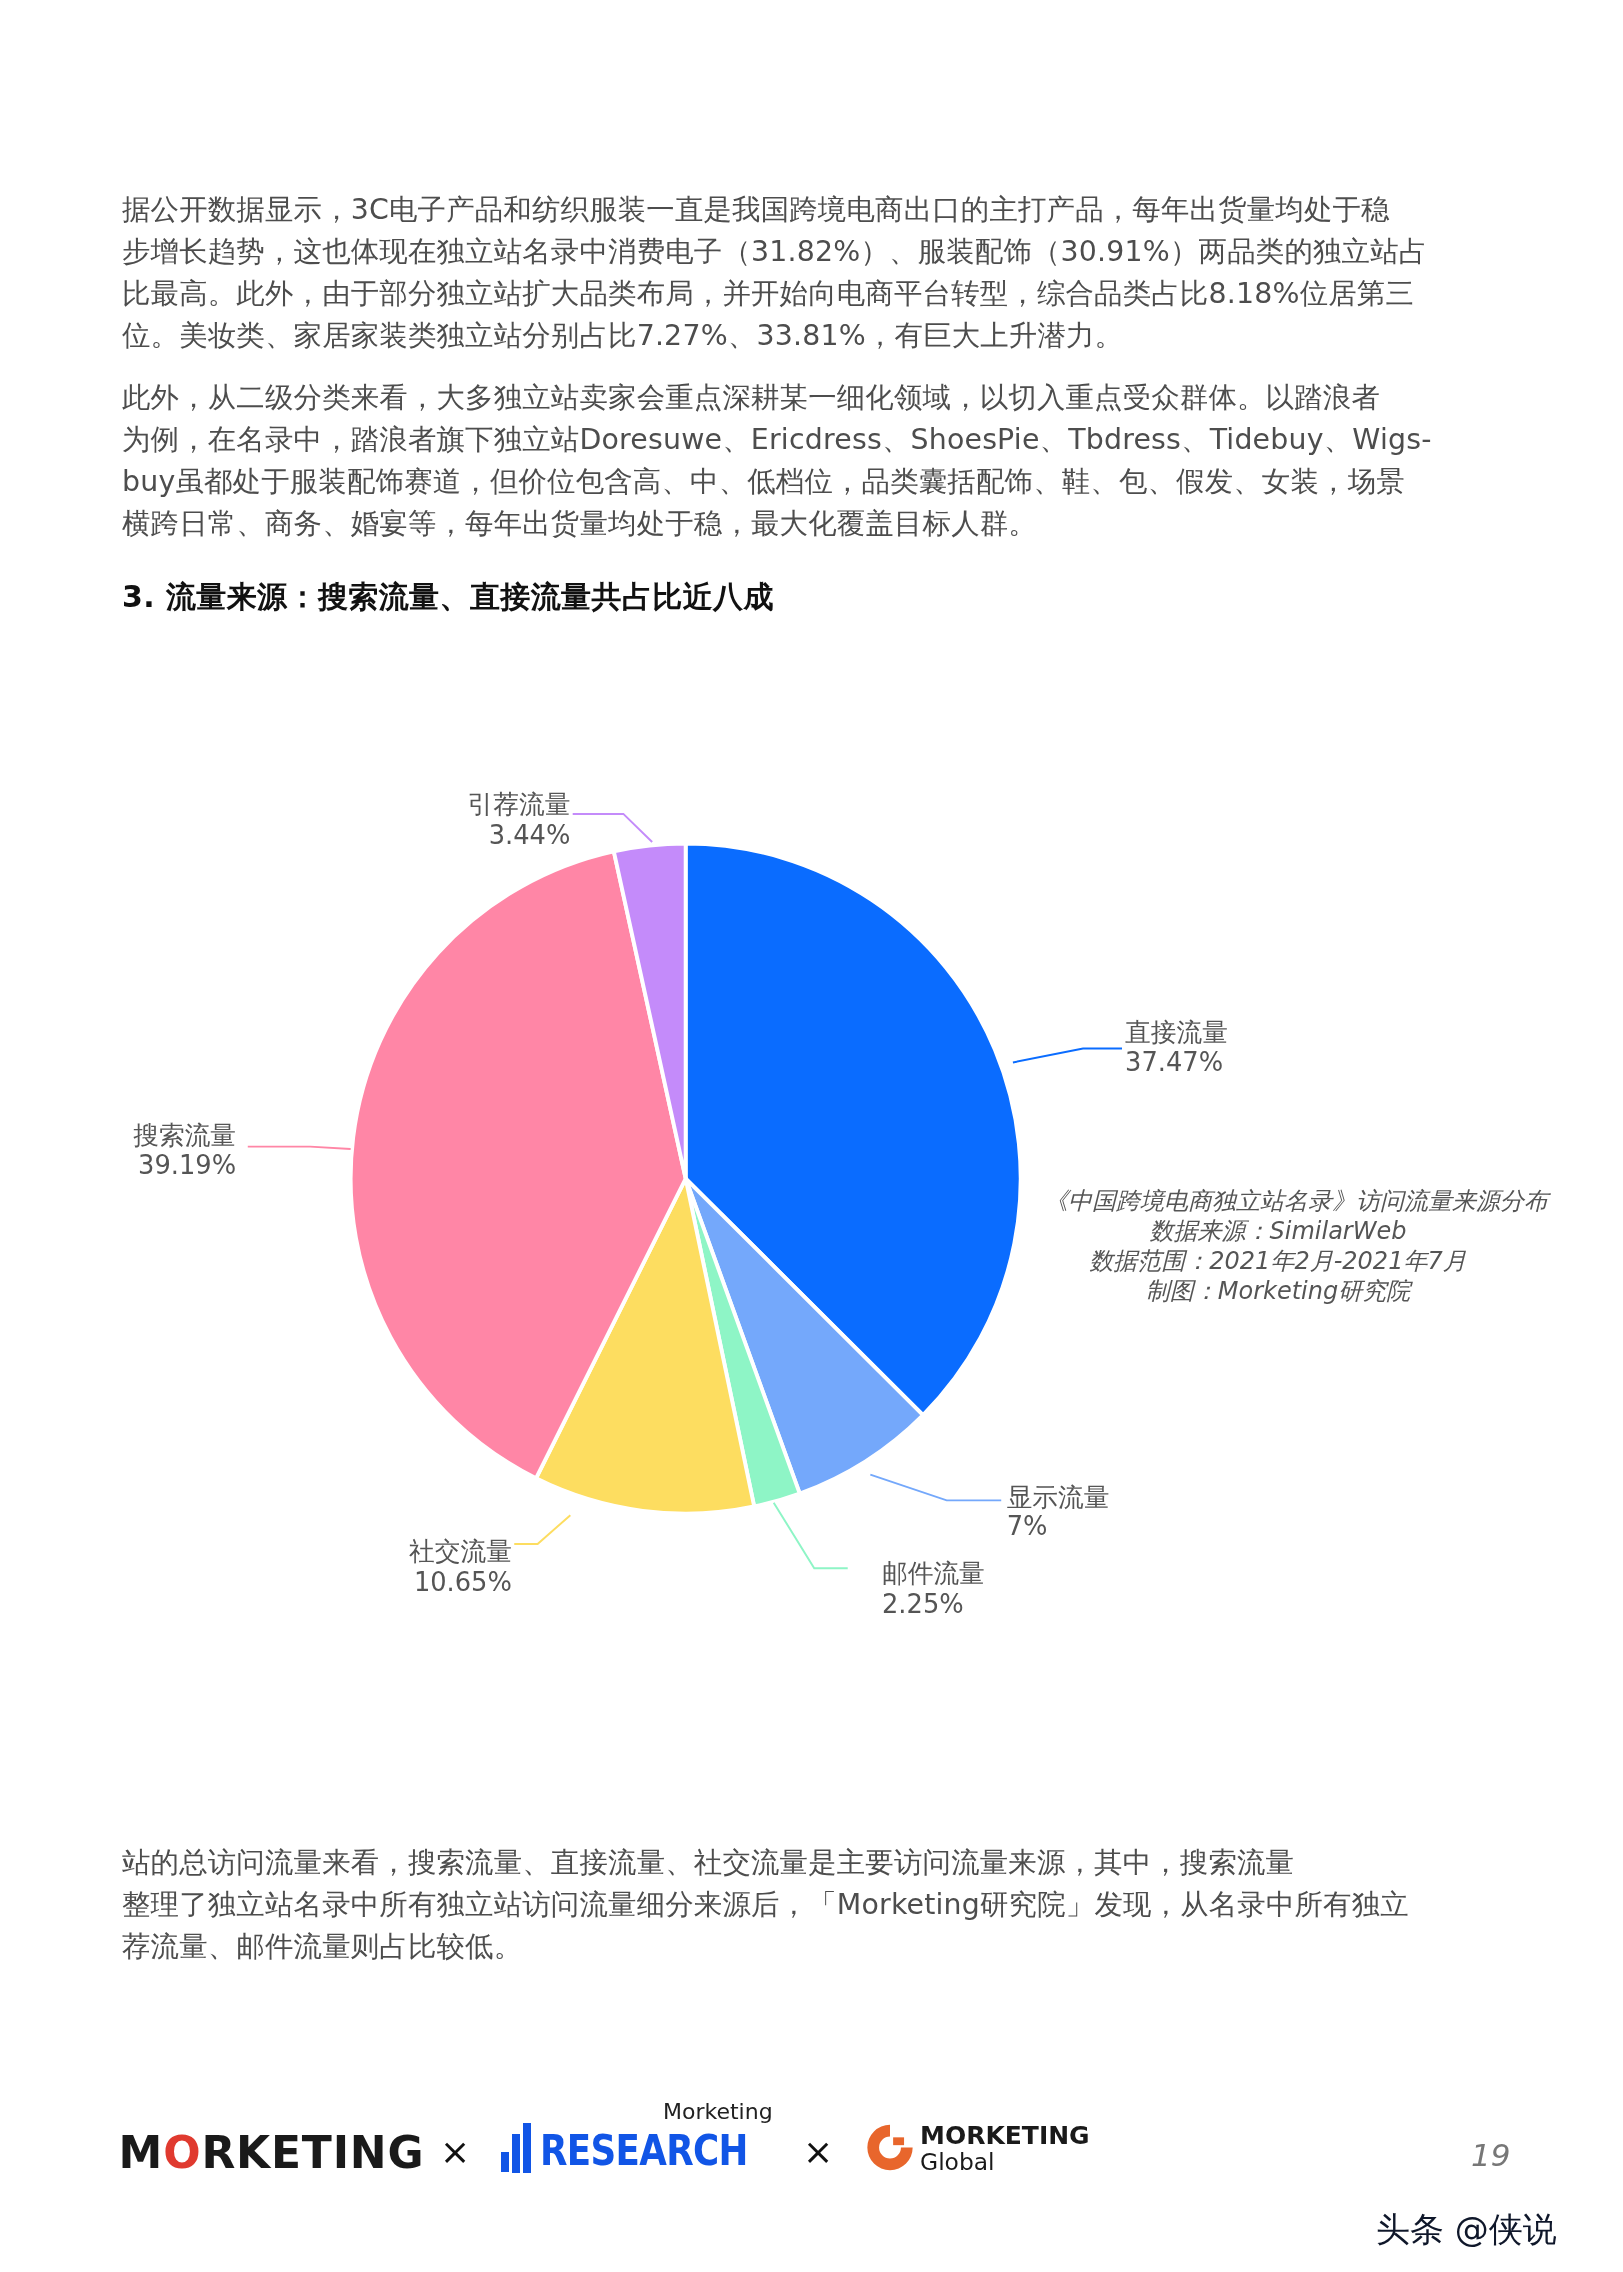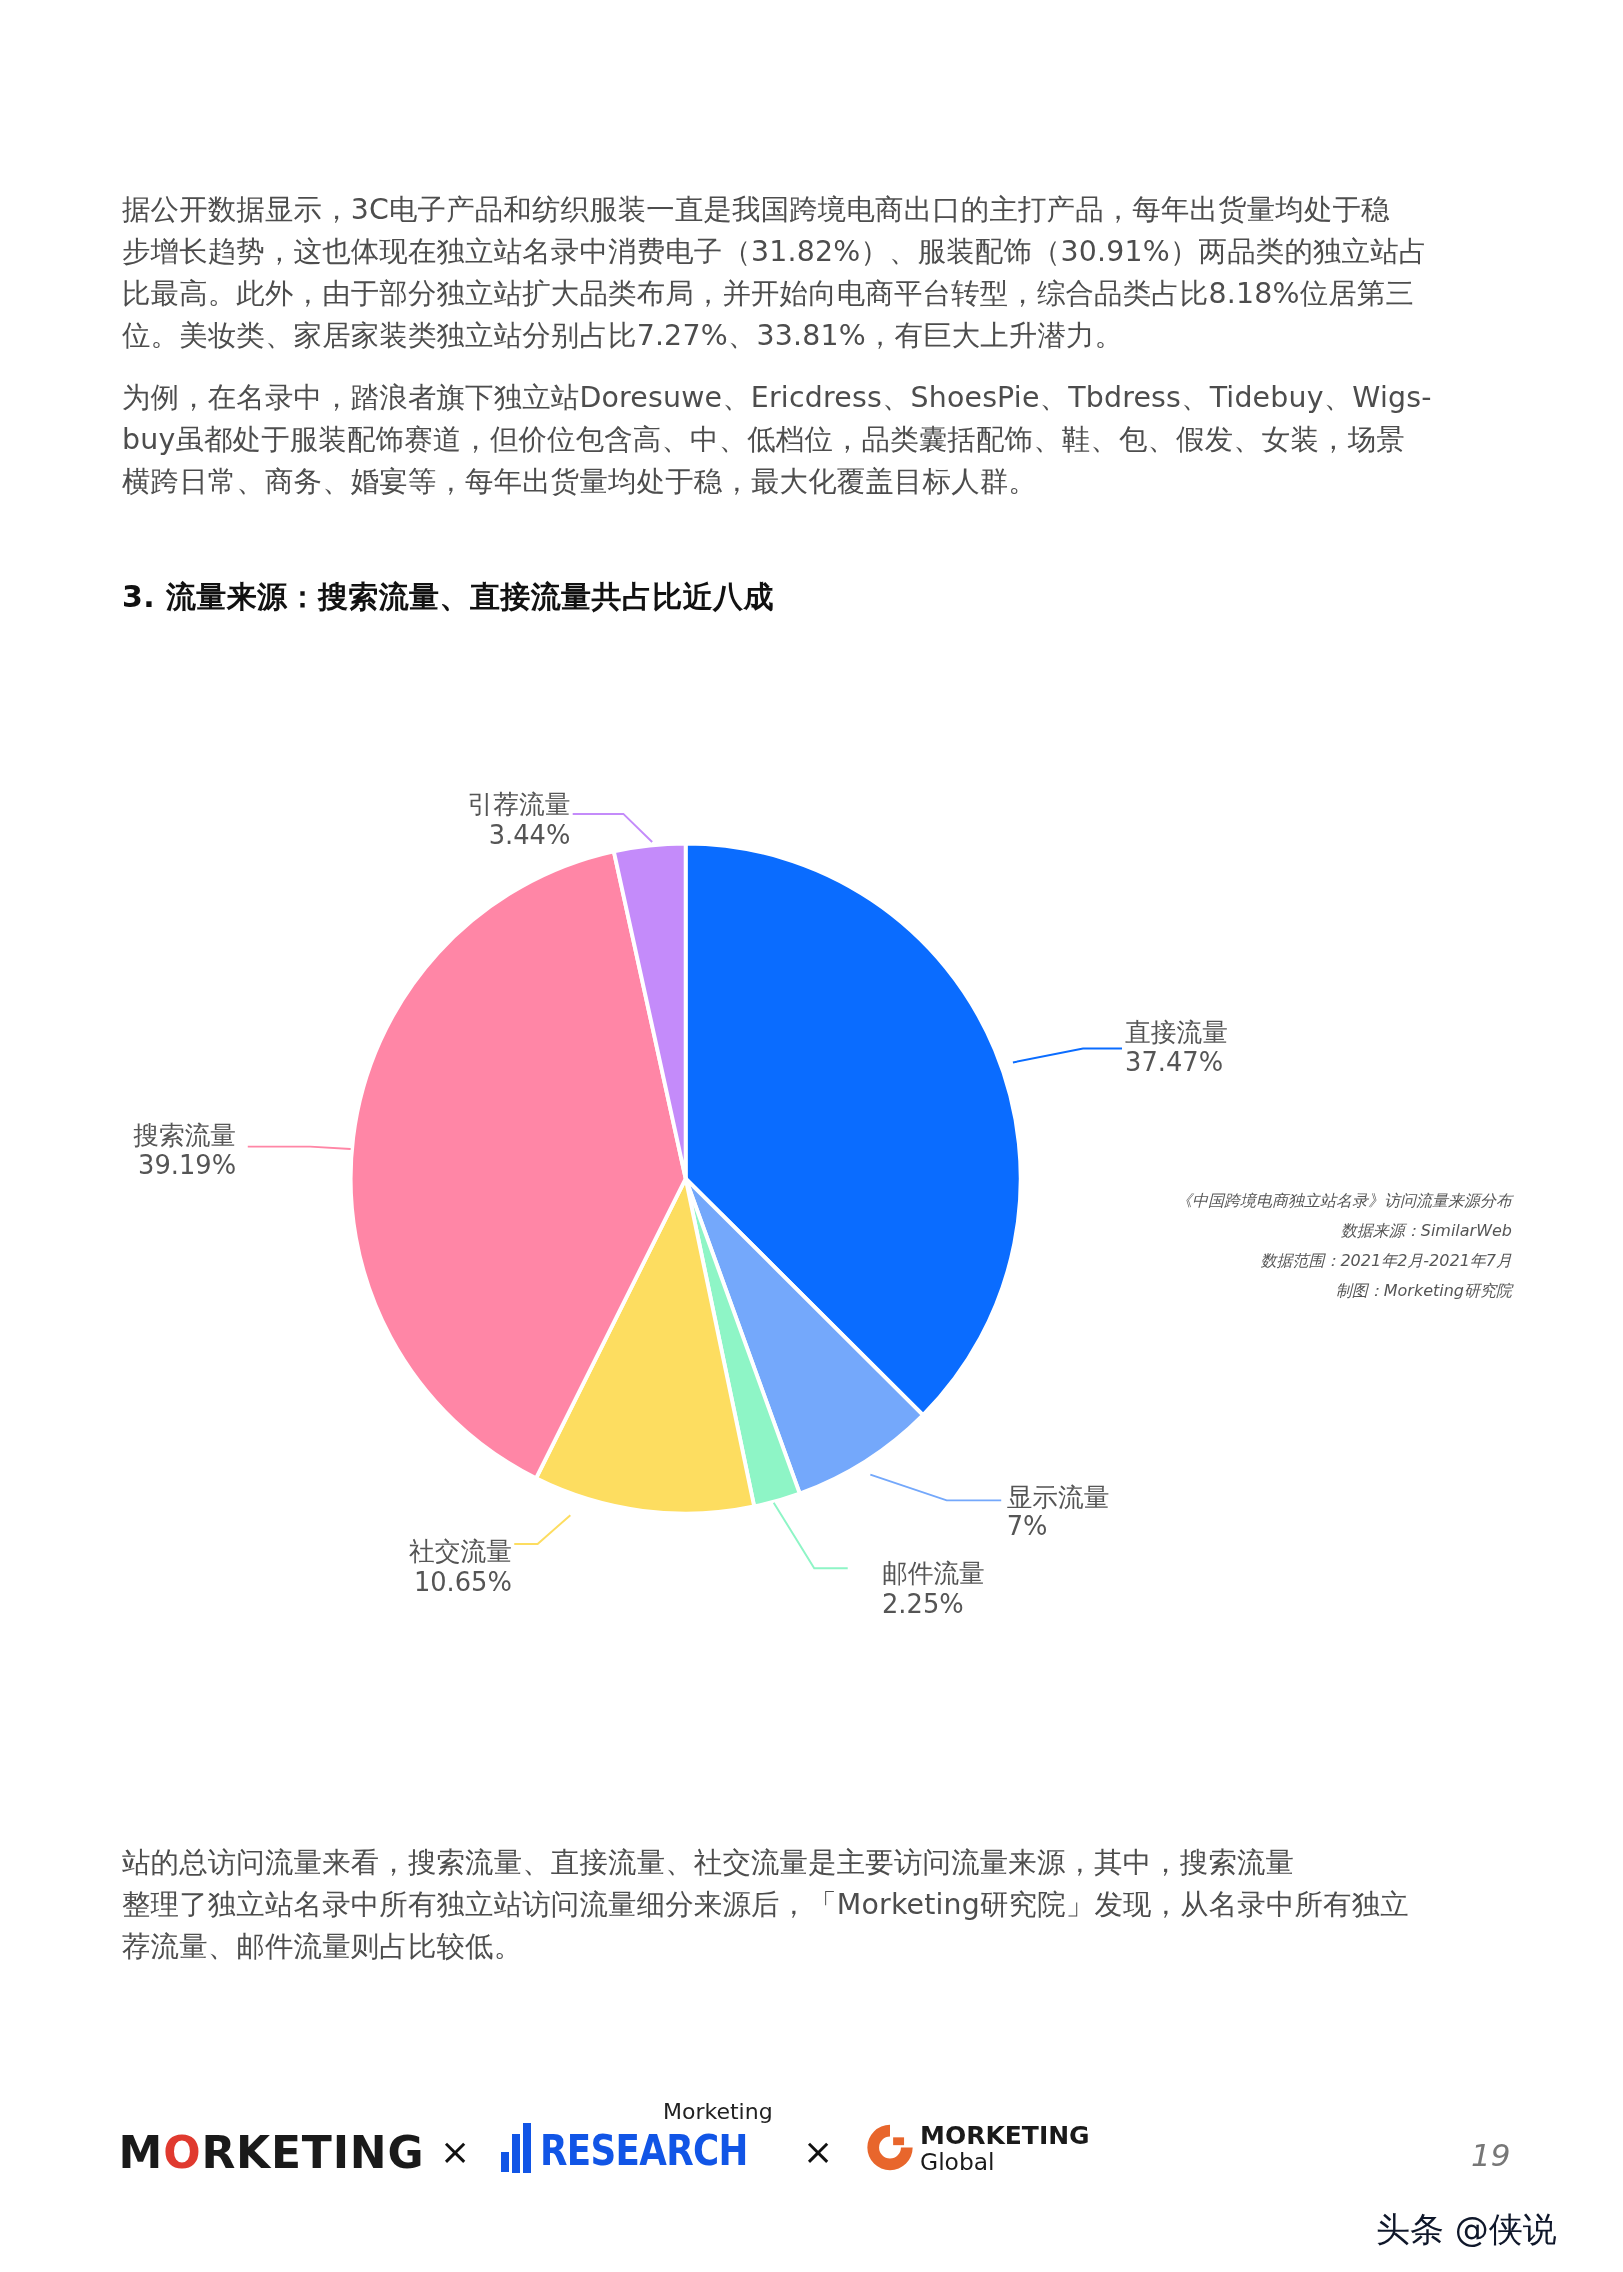--- a/index.html
+++ b/index.html
@@ -8,22 +8,22 @@
   .para { position: absolute; left: 122px; width: 1403px; font-size: 28.4px;
           line-height: 42px; text-align: justify; text-align-last: left; letter-spacing: 0.2px; }
   .para .ln { display: block; white-space: nowrap; }
   #p1 { top: 173px; margin-top: 16px; }
   #p2 { top: 377px; }
   #p3 { top: 1842px; }
   .heading { position: absolute; left: 122px; top: 577px; font-size: 30px; font-weight: bold;
              color: #111111; letter-spacing: 0.4px; }
   #chart { position: absolute; left: 0; top: 0; }
   .lbl { font-family: "DejaVu Sans", sans-serif; font-size: 33px; fill: #555555; }
-  .note { position: absolute; left: 1044px; top: 1186px; width: 468px; text-align: right;
-          font-size: 16px; line-height: 30px; font-style: italic; color: #555555; }
+  .note { position: absolute; left: 1044px; top: 1186px; width: 468px; text-align: center;
+          font-size: 24px; line-height: 30px; font-style: italic; color: #555555; }
   .note div { white-space: nowrap; }
   .footer { position: absolute; left: 117px; top: 2104px; height: 94px; width: 1481px; }
   .logo1 { position: absolute; left: 1.6px; top: 23.4px; font-family: "DejaVu Sans", sans-serif;
            font-weight: bold; font-size: 44px; color: #1a1a1a; letter-spacing: 0.8px; }
   .logo1 .o { color: #e03a2f; }
   .times { position: absolute; font-size: 36px; color: #111; top: 26.5px; font-family: "DejaVu Sans", sans-serif; }
   .logo2 { position: absolute; left: 384px; top: 0px; width: 390px; height: 78px; }
   .logo2 .small { position: absolute; left: 162px; top: -4.7px; font-size: 22px; color: #222; }
   .logo2 .big { position: absolute; left: 39px; top: 22px; font-size: 42px; font-weight: bold;
                 color: #1155e6; letter-spacing: -0.8px; transform: scaleX(0.85); transform-origin: left; }
@@ -39,20 +39,21 @@
 <body>
 
 <div class="para" id="p1">
   <span class="ln">据公开数据显示，3C电子产品和纺织服装一直是我国跨境电商出口的主打产品，每年出货量均处于稳</span>
   <span class="ln">步增长趋势，这也体现在独立站名录中消费电子（31.82%）、服装配饰（30.91%）两品类的独立站占</span>
   <span class="ln">比最高。此外，由于部分独立站扩大品类布局，并开始向电商平台转型，综合品类占比8.18%位居第三</span>
   <span class="ln">位。美妆类、家居家装类独立站分别占比7.27%、33.81%，有巨大上升潜力。</span>
 </div>
 
 <div class="para" id="p2">
+  <span class="ln">此外，从二级分类来看，大多独立站卖家会重点深耕某一细化领域，以切入重点受众群体。以踏浪者</span>
   <span class="ln">为例，在名录中，踏浪者旗下独立站Doresuwe、Ericdress、ShoesPie、Tbdress、Tidebuy、Wigs-</span>
   <span class="ln">buy虽都处于服装配饰赛道，但价位包含高、中、低档位，品类囊括配饰、鞋、包、假发、女装，场景</span>
   <span class="ln">横跨日常、商务、婚宴等，每年出货量均处于稳，最大化覆盖目标人群。</span>
 </div>
 
 <div class="heading">3. 流量来源：搜索流量、直接流量共占比近八成</div>
 
 <svg id="chart" width="1623" height="2273" viewBox="0 0 2083 2916">
   <g id="slices">
       <path d="M880,1512 L880,1082 A430,430 0 0 1 1184.6285073059137,1815.482244186659 Z" fill="#0a6cff" stroke="#ffffff" stroke-width="5" stroke-linejoin="round"></path>

